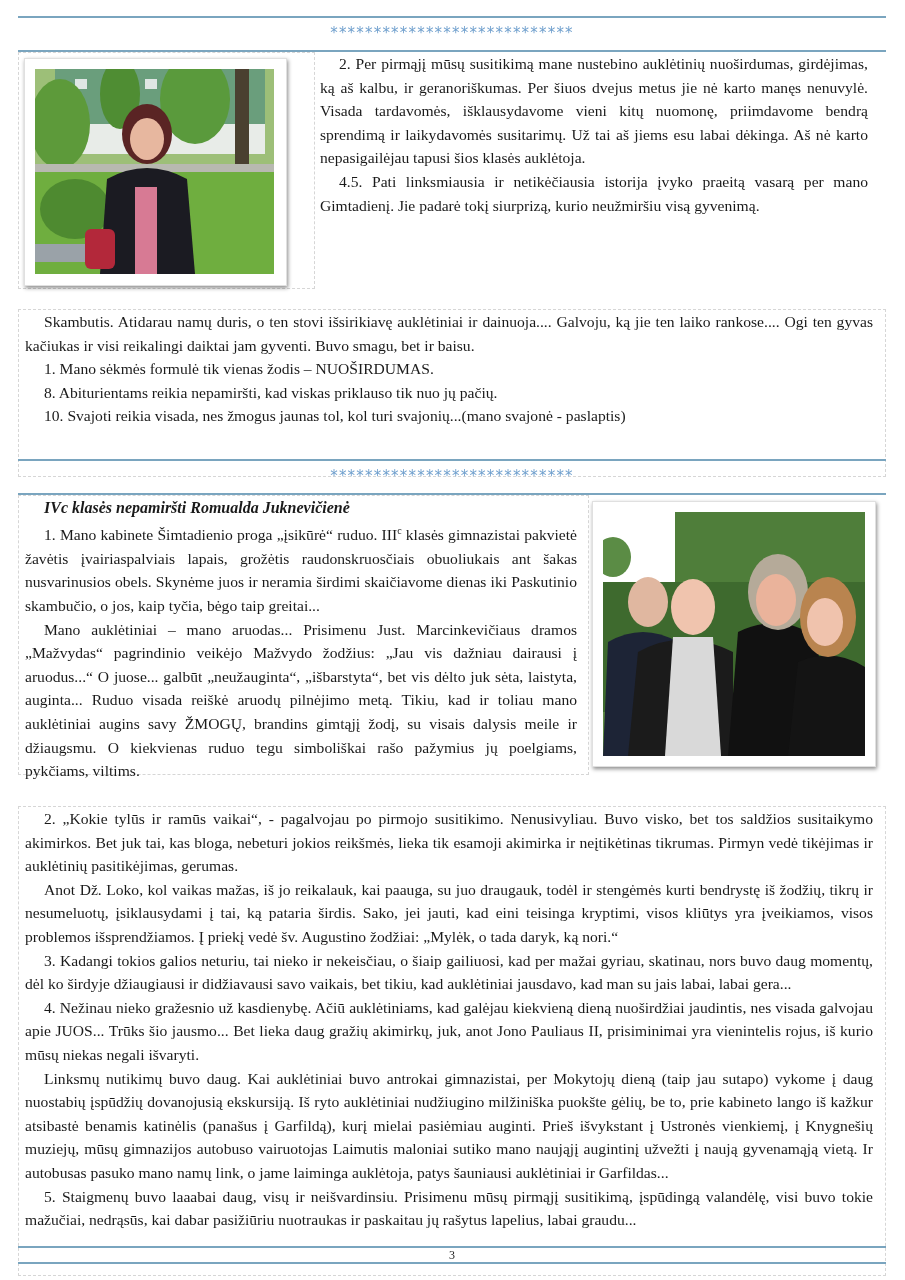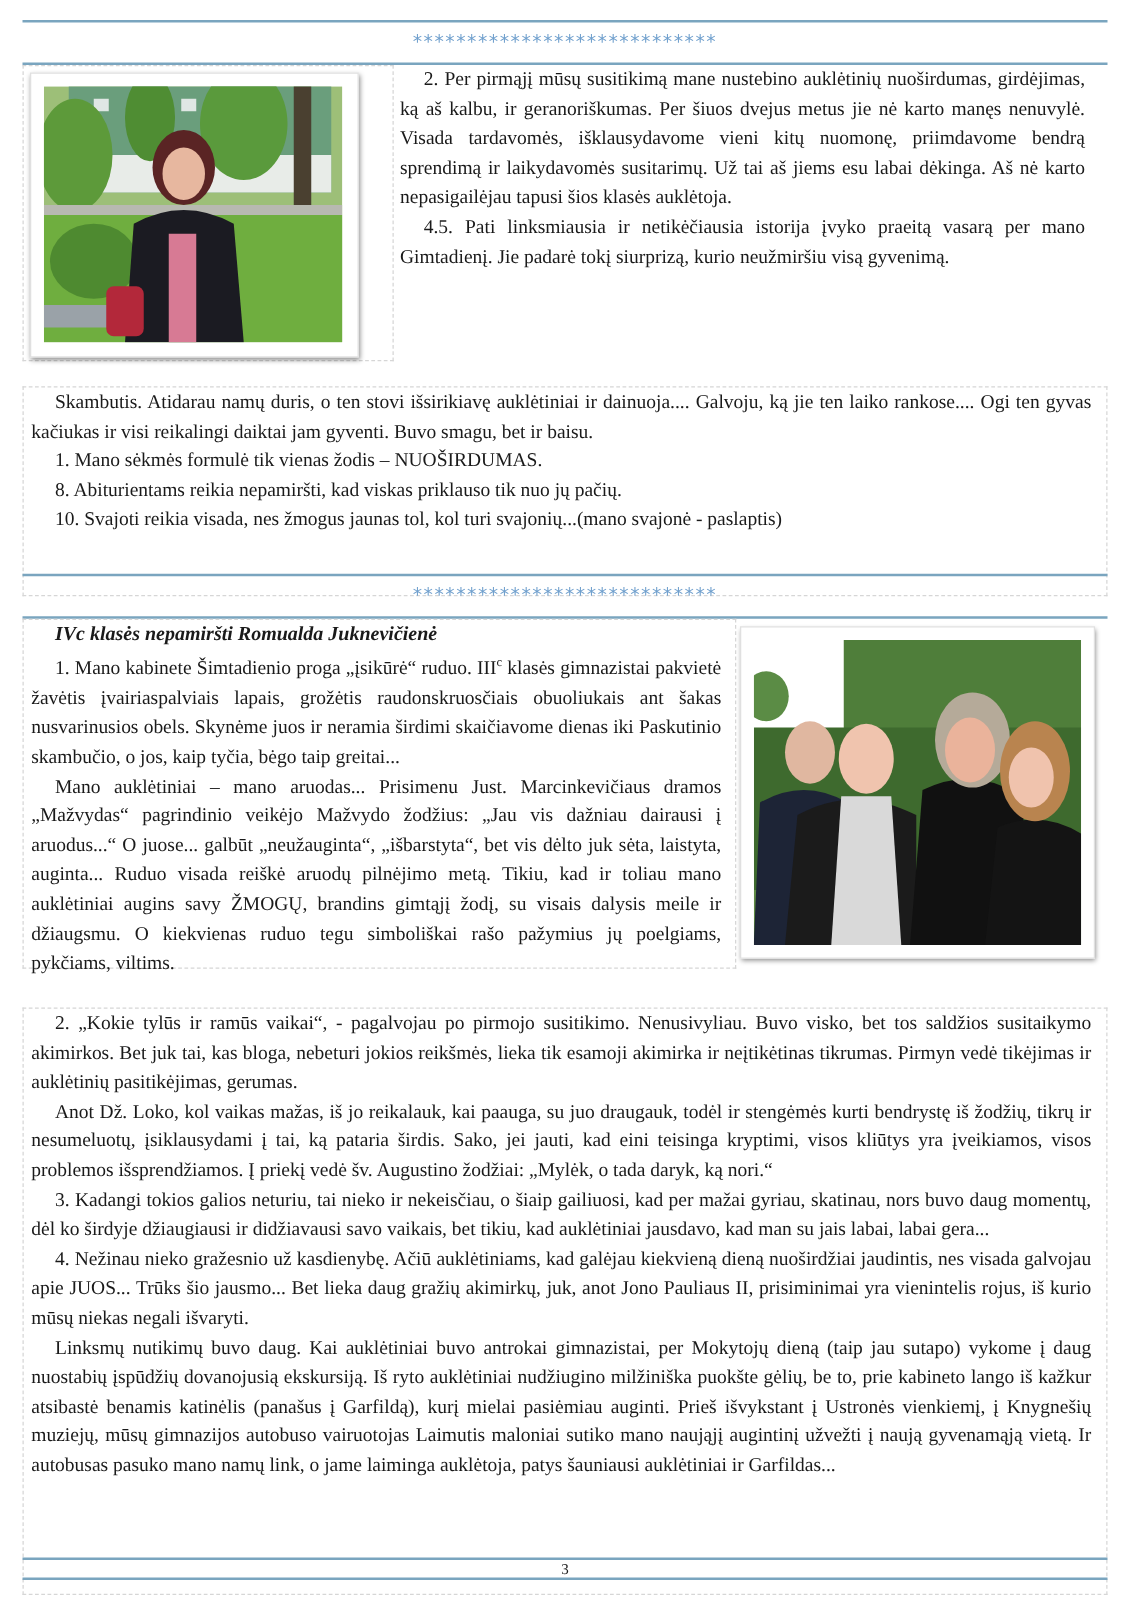--- a/index.html
+++ b/index.html
@@ -109,20 +109,21 @@
       </div>
     </div>
 
     <div class="box" style="left:0; top:790px; width:868px; height:470px;">
       <div class="text" style="position:absolute; left:6px; top:0; width:848px;">
         <p>2. „Kokie tylūs ir ramūs vaikai“, - pagalvojau po pirmojo susitikimo. Nenusivyliau. Buvo visko, bet tos saldžios susitaikymo akimirkos. Bet juk tai, kas bloga, nebeturi jokios reikšmės, lieka tik esamoji akimirka ir neįtikėtinas tikrumas. Pirmyn vedė tikėjimas ir auklėtinių pasitikėjimas, gerumas.</p>
         <p>Anot Dž. Loko, kol vaikas mažas, iš jo reikalauk, kai paauga,  su juo draugauk, todėl ir stengėmės kurti bendrystę iš žodžių, tikrų ir nesumeluotų, įsiklausydami į tai,  ką pataria širdis. Sako, jei jauti, kad eini teisinga kryptimi, visos kliūtys yra įveikiamos, visos problemos išsprendžiamos.  Į priekį vedė šv. Augustino žodžiai: „Mylėk, o tada daryk, ką nori.“</p>
         <p>3. Kadangi tokios galios neturiu, tai nieko ir nekeisčiau, o šiaip gailiuosi, kad per mažai gyriau, skatinau, nors buvo daug momentų, dėl ko širdyje džiaugiausi ir didžiavausi savo vaikais, bet tikiu, kad auklėtiniai jausdavo, kad man su jais labai, labai gera...</p>
         <p>4. Nežinau nieko gražesnio už kasdienybę. Ačiū auklėtiniams, kad galėjau kiekvieną dieną nuoširdžiai jaudintis,  nes visada galvojau apie JUOS... Trūks šio jausmo... Bet lieka daug gražių akimirkų, juk, anot Jono Pauliaus II, prisiminimai yra vienintelis rojus, iš kurio mūsų niekas negali išvaryti.</p>
         <p>Linksmų nutikimų buvo daug. Kai auklėtiniai buvo antrokai gimnazistai, per Mokytojų dieną (taip jau sutapo) vykome į daug nuostabių įspūdžių dovanojusią ekskursiją. Iš ryto auklėtiniai nudžiugino milžiniška puokšte gėlių, be to, prie kabineto lango iš kažkur atsibastė benamis katinėlis (panašus į Garfildą), kurį mielai pasiėmiau auginti. Prieš išvykstant į Ustronės vienkiemį, į Knygnešių muziejų,  mūsų gimnazijos autobuso  vairuotojas Laimutis maloniai sutiko mano naująjį augintinį užvežti į naują gyvenamąją vietą. Ir  autobusas pasuko mano namų link, o jame laiminga auklėtoja, patys šauniausi auklėtiniai ir Garfildas...</p>
+        <p>5. Staigmenų buvo laaabai daug, visų ir neišvardinsiu. Prisimenu mūsų  pirmąjį susitikimą, įspūdingą valandėlę, visi buvo tokie mažučiai, nedrąsūs, kai dabar pasižiūriu  nuotraukas ir paskaitau jų rašytus lapelius,  labai graudu...</p>
       </div>
     </div>
   </div>
 
   <div class="hline" style="top:1230px;"></div>
   <div class="pagenum" style="top:1232px;">3</div>
   <div class="hline" style="top:1246px;"></div>
 </div>
 
 </body></html>

